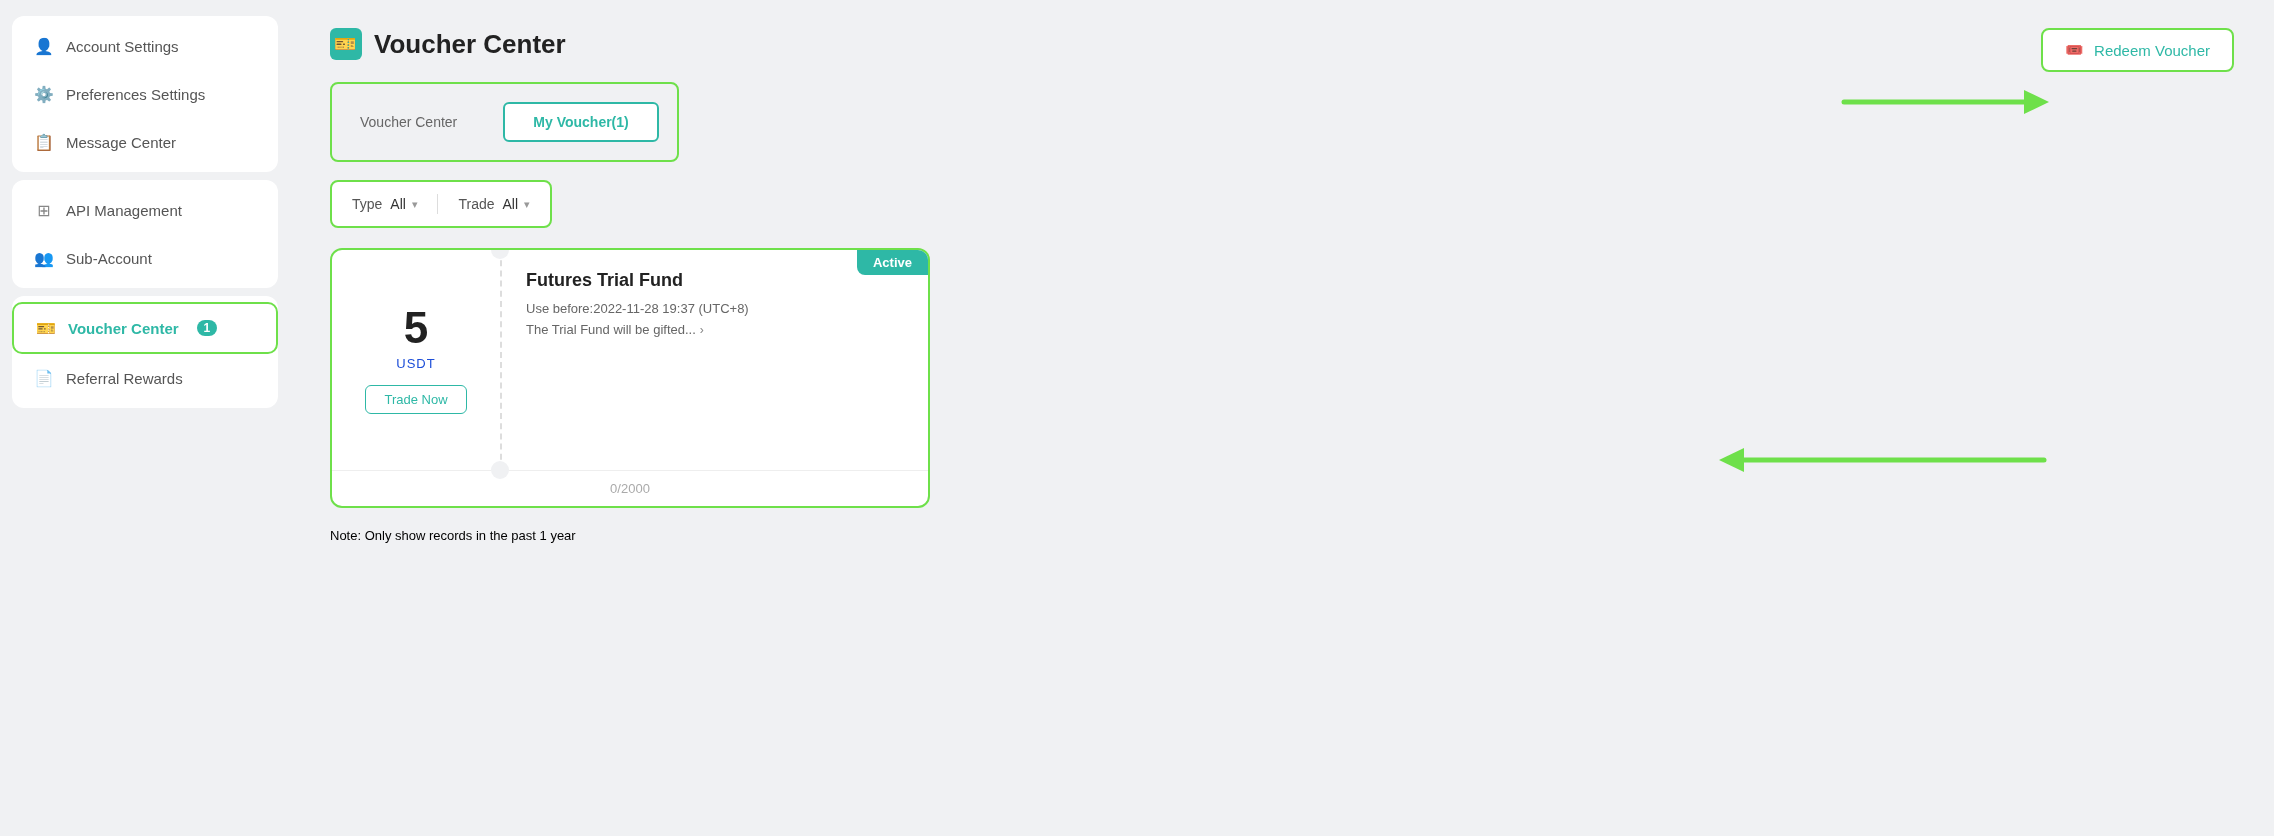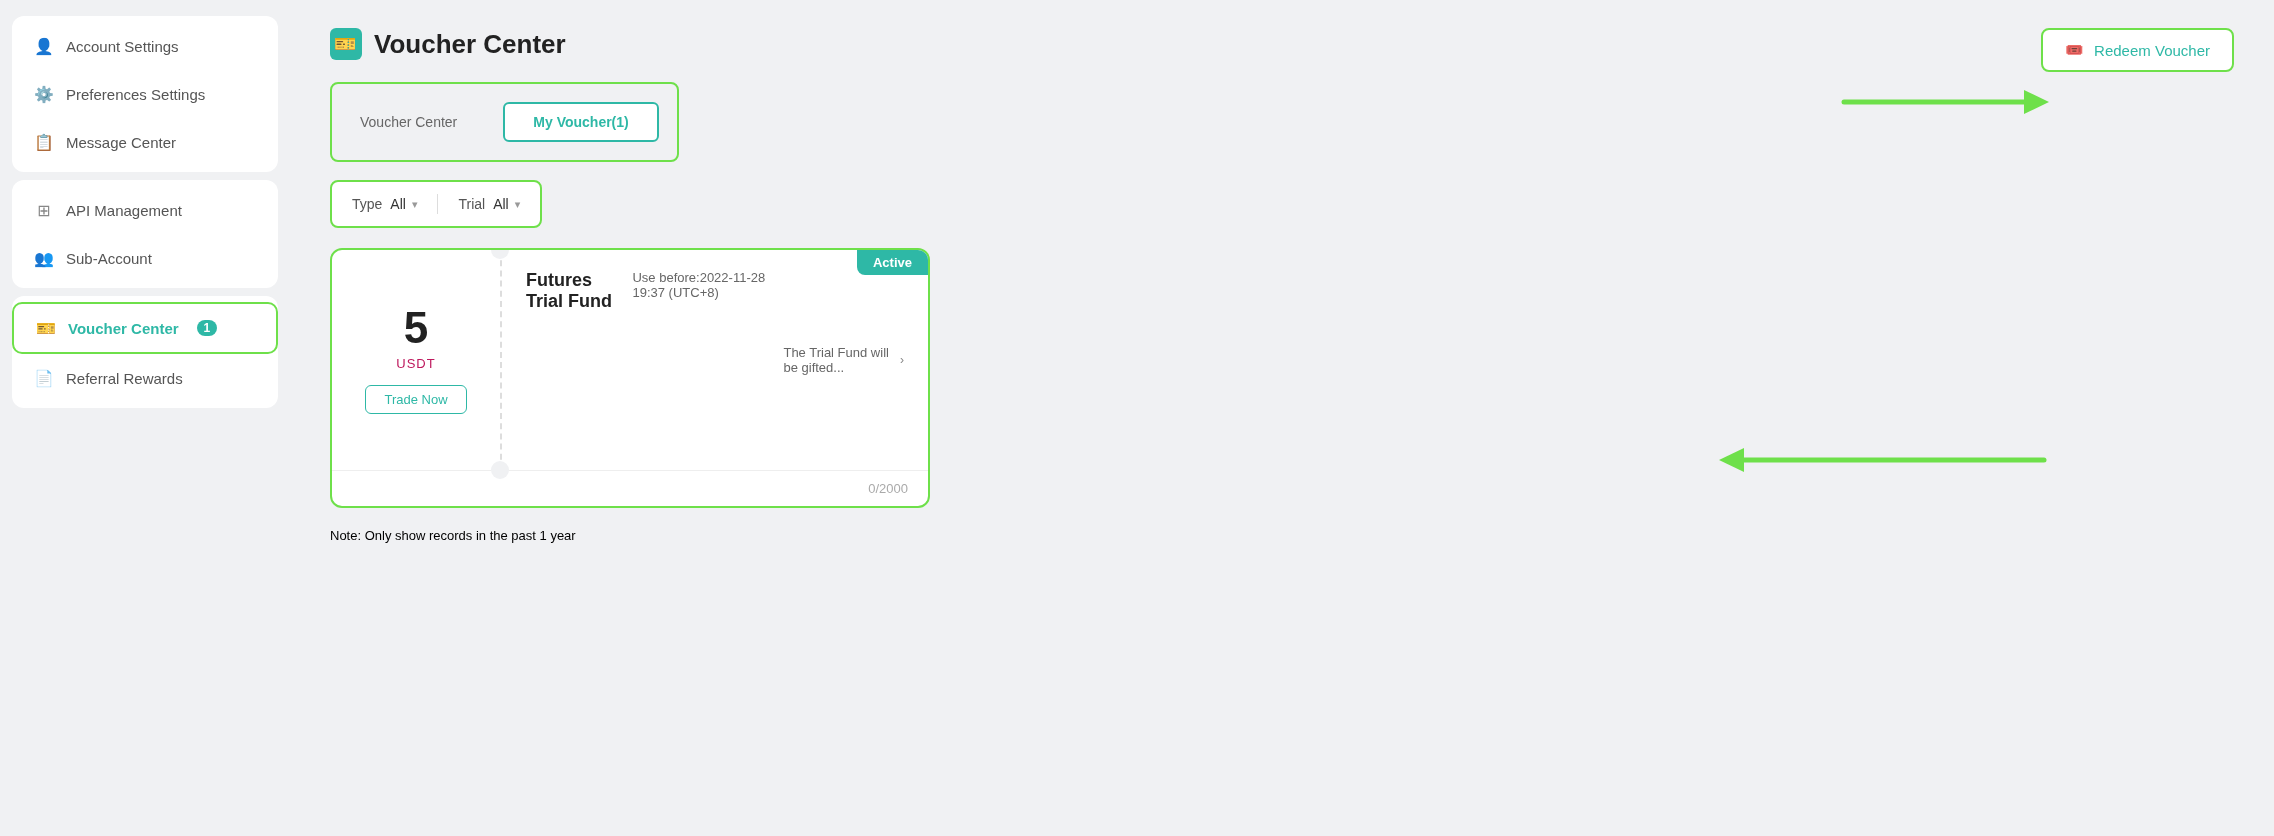--- a/index.html
+++ b/index.html
@@ -204,39 +204,39 @@
     .voucher-left::before { top: -9px; right: -9px; }
     .voucher-left::after { bottom: -9px; right: -9px; }
     .voucher-amount {
       font-size: 44px;
       font-weight: 800;
       color: #222;
       line-height: 1;
     }
     .voucher-currency {
       font-size: 13px;
-      color: #be185d;
+      color: #1d4ed8;
       letter-spacing: 1px;
     }
     .trade-now-btn {
       border: 1.5px solid #2eb8a6;
       color: #2eb8a6;
       background: #fff;
       border-radius: 6px;
       padding: 6px 18px;
       cursor: pointer;
       font-size: 13px;
       margin-top: 8px;
     }
 
     .voucher-right {
       flex: 1;
       padding: 20px 24px;
       display: flex;
-      flex-direction: row;
+      flex-direction: column;
       justify-content: flex-start;
     }
     .voucher-title {
       font-size: 18px;
       font-weight: 700;
       color: #222;
       margin-bottom: 10px;
     }
     .voucher-meta {
       font-size: 13px;
@@ -266,21 +266,21 @@
       font-size: 13px;
       font-weight: 600;
       border-radius: 0 0 0 8px;
     }
 
     .voucher-progress {
       border-top: 1px solid #eee;
       padding: 10px 20px;
       font-size: 13px;
       color: #aaa;
-      text-align: right;
+      text-align: center;
     }
 
     .note-text {
       font-size: 13px;
       color: #000000;
       margin-top: 4px;
     }
 
     
     .redeem-btn-container {
@@ -385,21 +385,21 @@
   <div class="filter-bar">
     <div class="filter-group">
       <span class="filter-label">Type</span>
       <div class="filter-select">
         <span>All</span>
         <span class="chevron">▾</span>
       </div>
     </div>
     <div class="filter-divider"></div>
     <div class="filter-group">
-      <span class="filter-label">Trial</span>
+      <span class="filter-label">Trade</span>
       <div class="filter-select">
         <span>All</span>
         <span class="chevron">▾</span>
       </div>
     </div>
   </div>
 
   <div class="voucher-card">
     <div class="active-badge">Active</div>
     <div class="voucher-card-inner">

